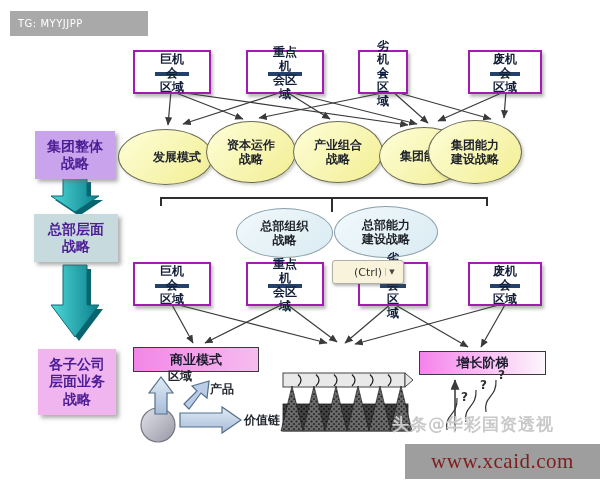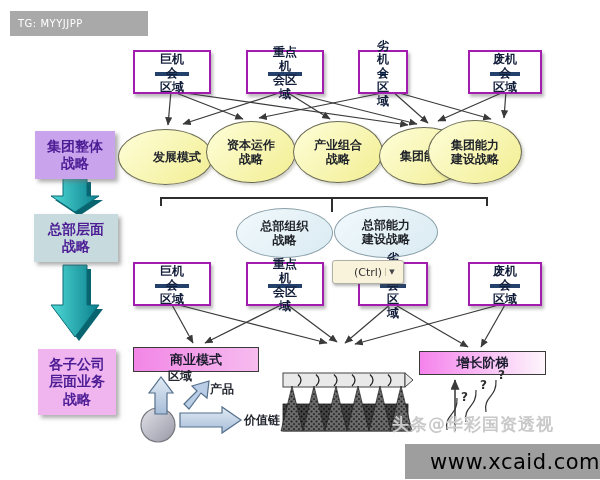--- a/index.html
+++ b/index.html
@@ -42,22 +42,22 @@
   .qmark { font-size:12px; font-weight:bold; color:#2e2e2e; z-index:3; }
 
   .paste-btn { left:332px; top:260px; width:72px; height:24px; background:#f8f3da;
     border:1px solid #b0b0a6; border-radius:3px; display:flex; align-items:center; gap:3px;
     padding:0 18px; z-index:6; box-shadow:1px 2px 3px rgba(80,80,80,.4); cursor:pointer; }
   .paste-btn .lbl { font-size:11px; color:#333; }
   .paste-btn .caret { font-size:7px; color:#444; border-left:1px solid #c9c4a9; padding-left:3px; }
 
   .watermark { left:392px; top:413px; font-size:17px; font-weight:bold; color:#c9c9c9;
     letter-spacing:1px; z-index:5; }
-  .site-bar { left:405px; top:444px; width:195px; height:35px; background:#9e9e9e; color:#000000;
-    font-size:21px; display:flex; align-items:center; justify-content:flex-end; z-index:5; letter-spacing:.5px; }
+  .site-bar { left:405px; top:444px; width:195px; height:35px; background:#9e9e9e; color:#7f1d1d;
+    font-size:21px; display:flex; align-items:center; justify-content:center; z-index:5; letter-spacing:.5px;font-family:Liberation Serif, serif; }
 </style>
 </head>
 <body>
 
 <div class="canvas">
 
   <svg class="layer" width="600" height="480">
     <defs>
       <marker id="ah" markerWidth="9" markerHeight="8" refX="6.5" refY="3" orient="auto">
         <path d="M0,0 L7,3 L0,6 z" fill="#3a3a3a"></path>

